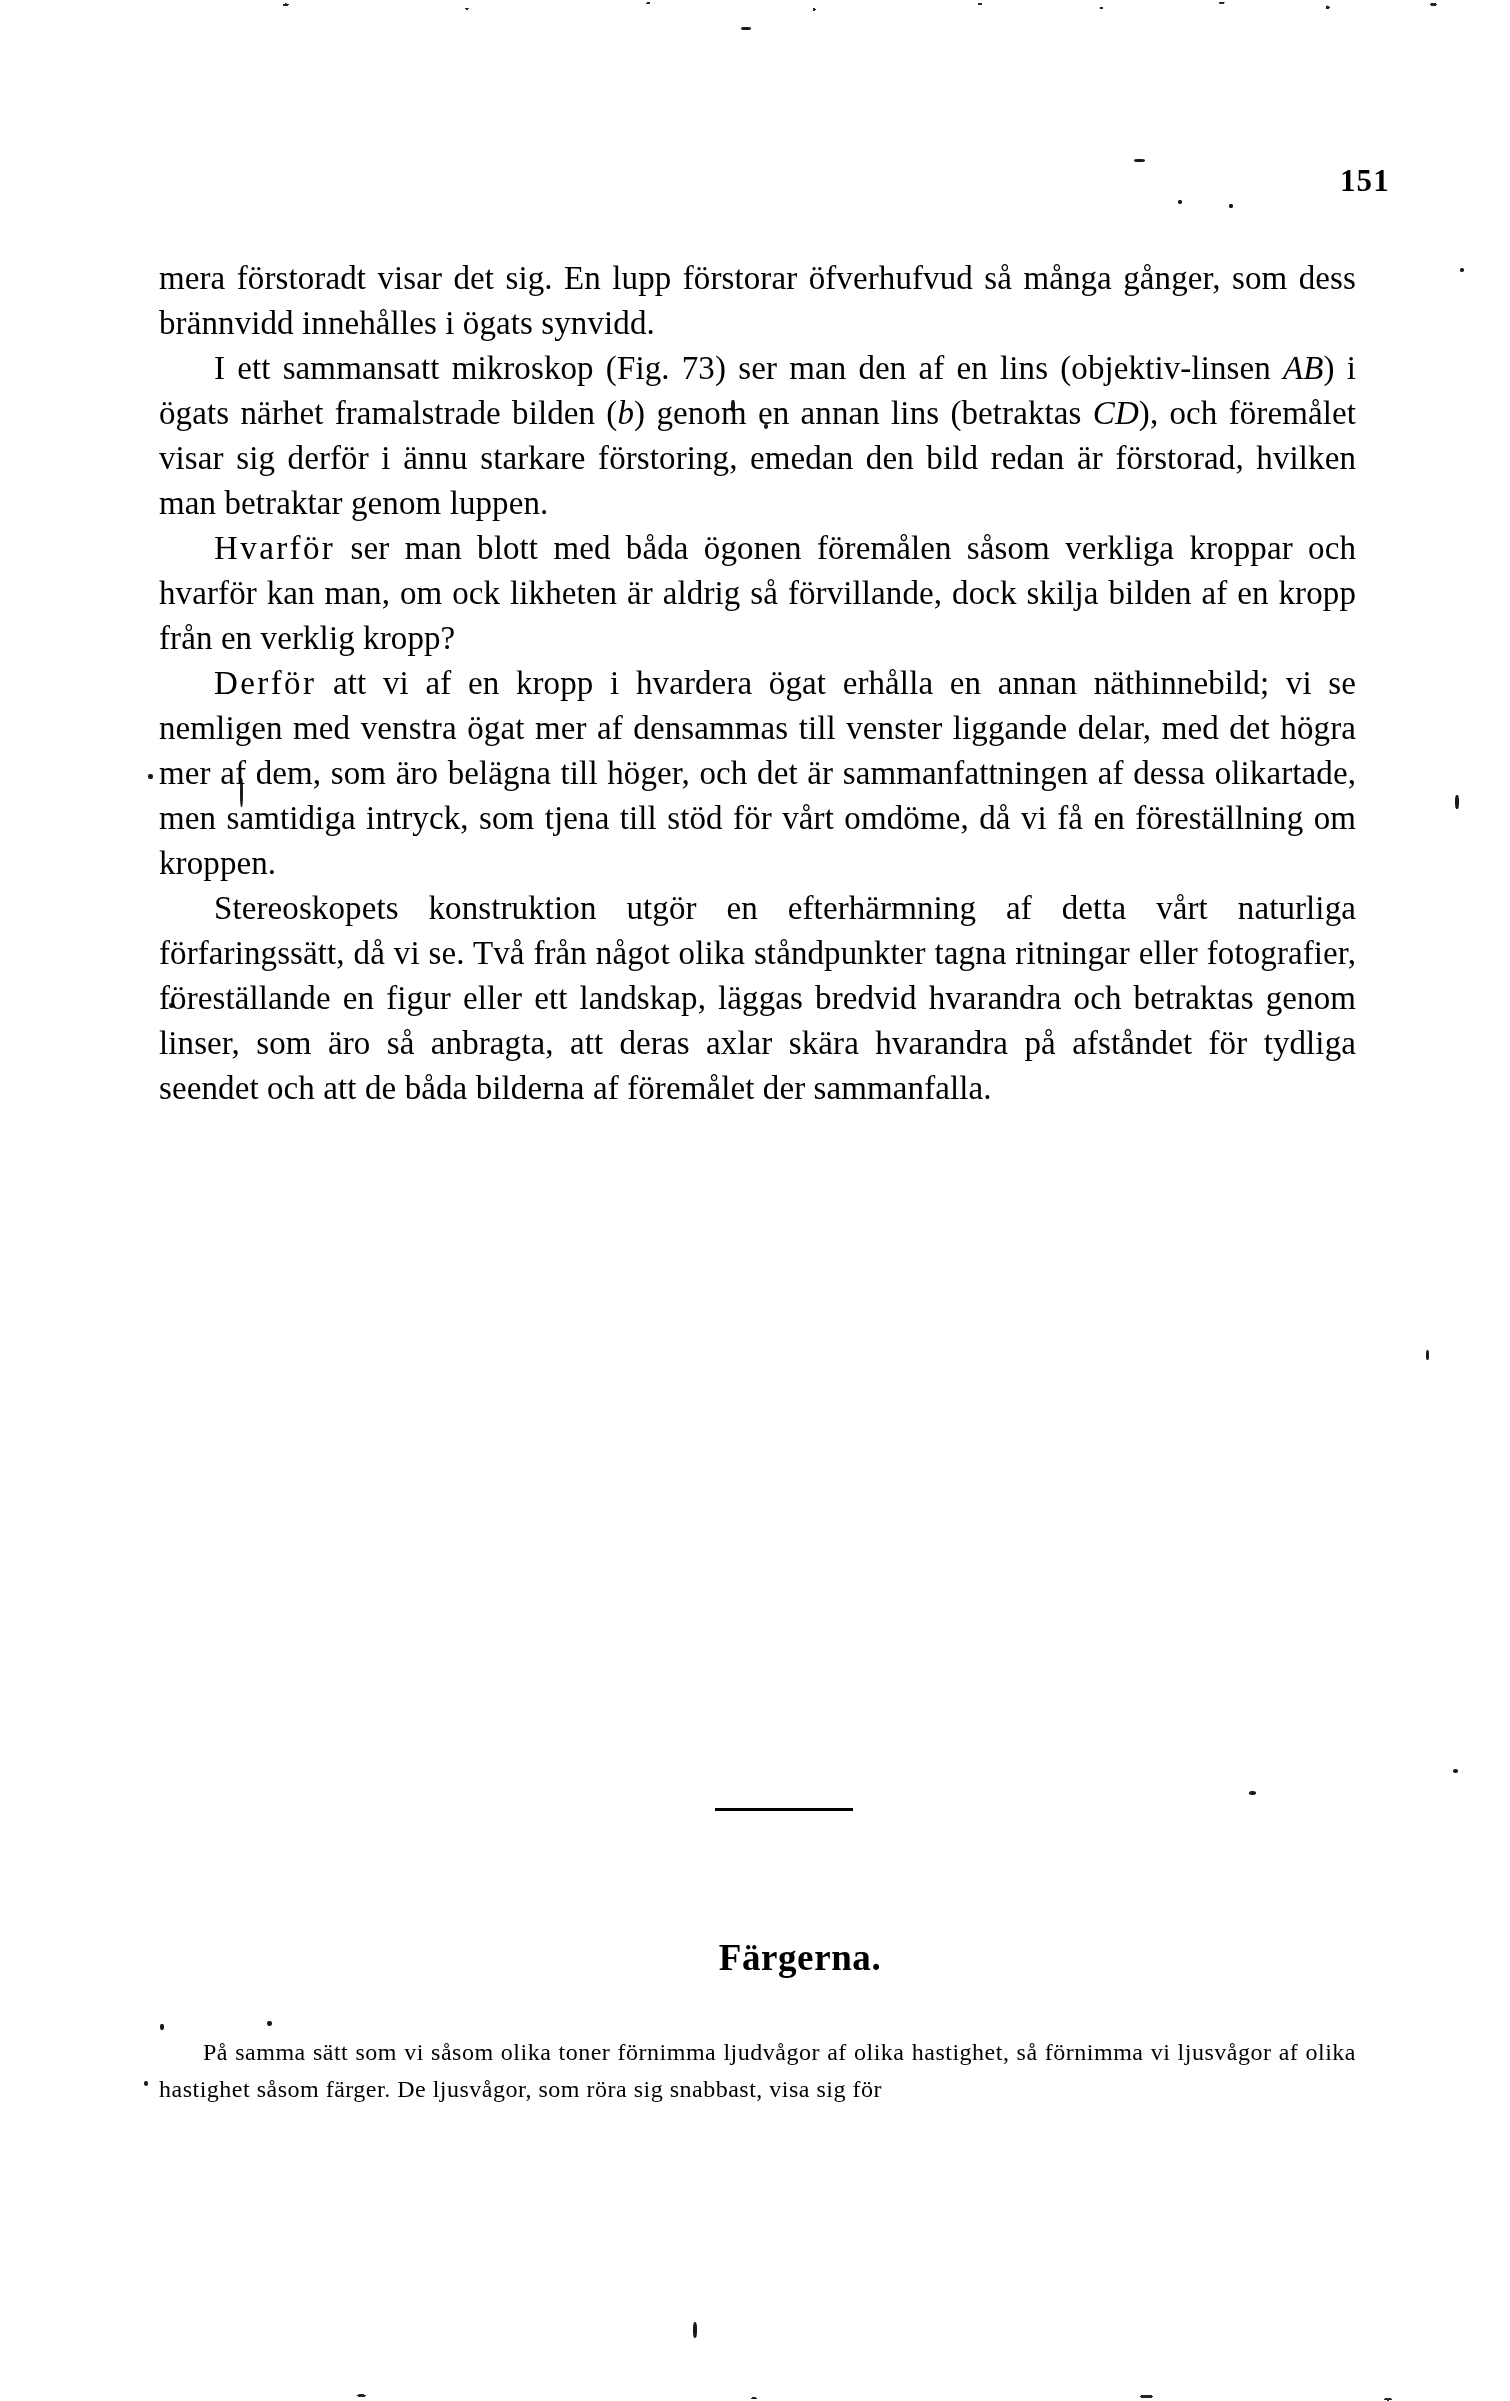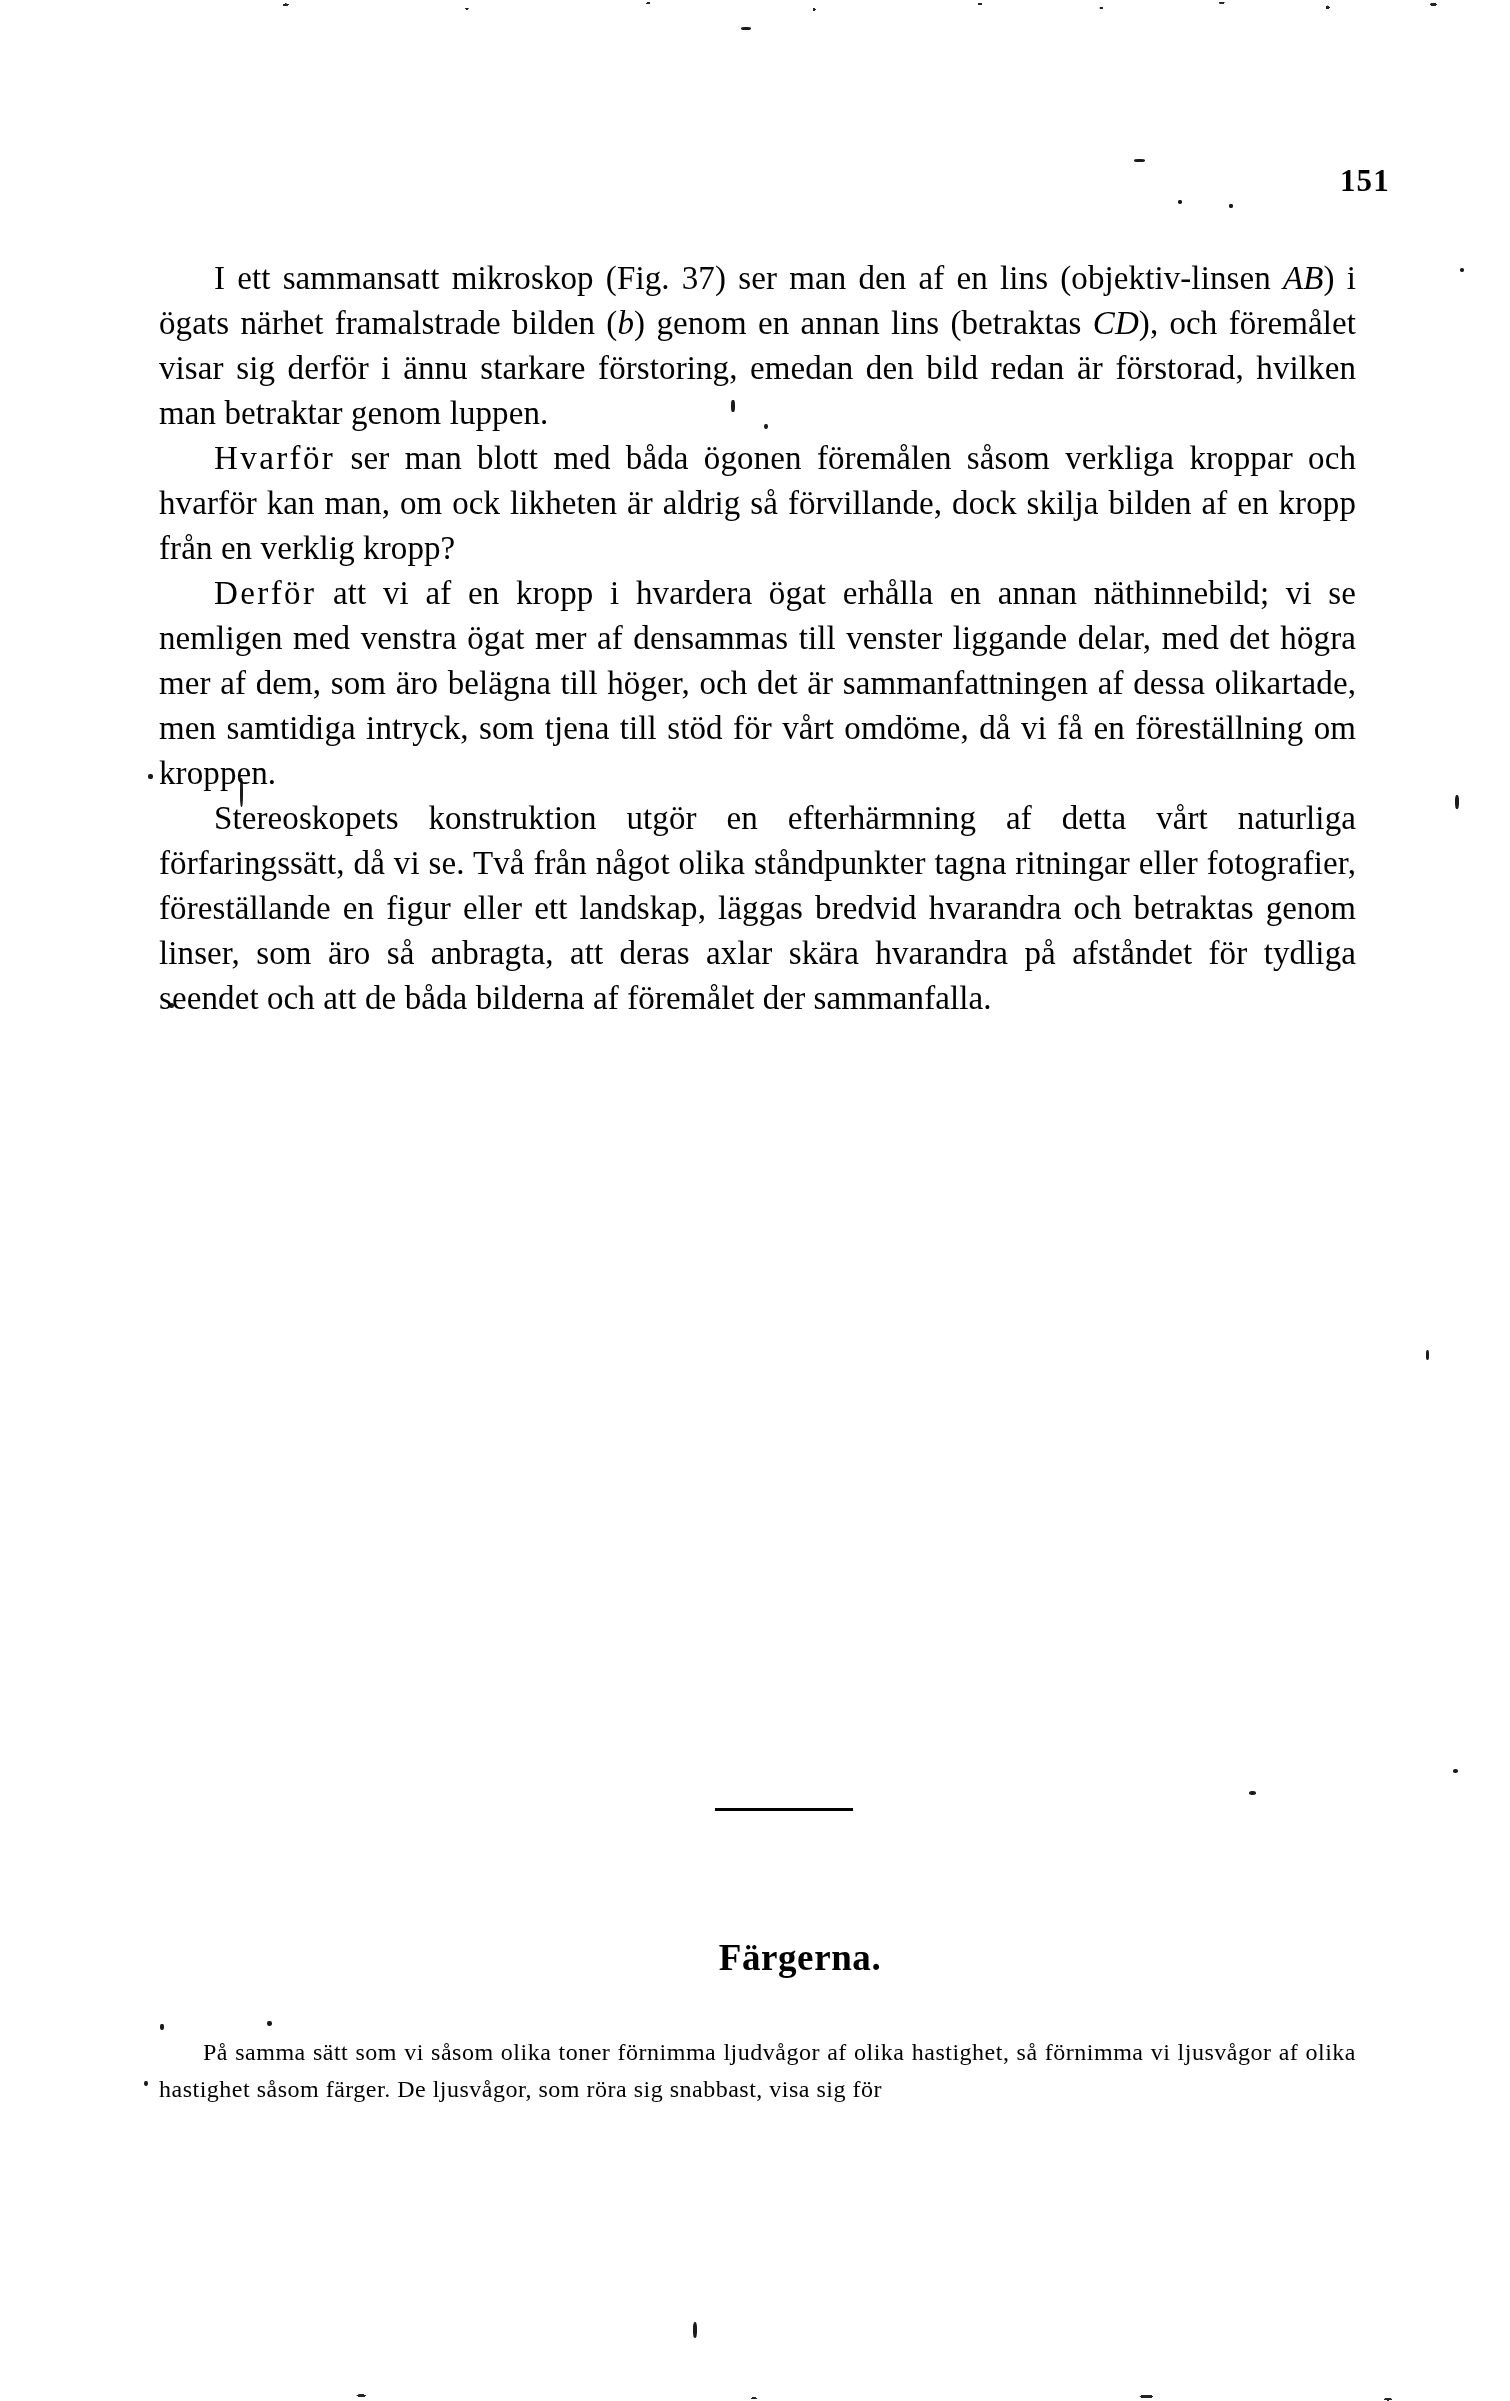--- a/index.html
+++ b/index.html
@@ -185,22 +185,23 @@
   <div class="speck" style="left:1220px; top:1791px; width:7.1px; height:4.2px;"></div>
   <div class="speck" style="left:131px; top:2024px; width:3.6px; height:6px;"></div>
   <div class="speck" style="left:238px; top:2021px; width:4.8px; height:5.4px;"></div>
   <div class="speck" style="left:115px; top:2081px; width:4.2px; height:5.4px;"></div>
   <div class="speck" style="left:664px; top:2322px; width:4.2px; height:15.5px;"></div>
 
   <div class="folio">151</div>
 
   <div class="textblock">
 
-
-    <p class="para indent"><span>I ett sammansatt mikroskop (Fig. 37) ser man den af en lins (objektiv-linsen </span><i>AB</i><span>) i ögats närhet framalstrade bilden (</span><i>b</i><span>) genom en annan lins (betraktas </span><i>CD</i><span>), och föremålet visar sig derför i ännu starkare förstoring, emedan den bild redan är förstorad, hvilken man betraktar genom luppen.</span></p>
+    <p class="para"><span>mera förstoradt visar det sig. En lupp förstorar öfverhufvud så många gånger, som dess brännvidd innehålles i ögats synvidd.</span></p>
+
+    <p class="para indent"><span>I ett sammansatt mikroskop (Fig. 73) ser man den af en lins (objektiv-linsen </span><i>AB</i><span>) i ögats närhet framalstrade bilden (</span><i>b</i><span>) genom en annan lins (betraktas </span><i>CD</i><span>), och föremålet visar sig derför i ännu starkare förstoring, emedan den bild redan är förstorad, hvilken man betraktar genom luppen.</span></p>
 
     <p class="para indent"><span class="lead">Hvarför</span><span> ser man blott med båda ögonen föremålen såsom verkliga kroppar och hvarför kan man, om ock likheten är aldrig så förvillande, dock skilja bilden af en kropp från en verklig kropp?</span></p>
 
     <p class="para indent"><span class="lead">Derför</span><span> att vi af en kropp i hvardera ögat erhålla en annan näthinnebild; vi se nemligen med venstra ögat mer af densammas till venster liggande delar, med det högra mer af dem, som äro belägna till höger, och det är sammanfattningen af dessa olikartade, men samtidiga intryck, som tjena till stöd för vårt omdöme, då vi få en föreställning om kroppen.</span></p>
 
     <p class="para indent"><span>Stereoskopets konstruktion utgör en efterhärmning af detta vårt naturliga förfaringssätt, då vi se. Två från något olika ståndpunkter tagna ritningar eller fotografier, föreställande en figur eller ett landskap, läggas bredvid hvarandra och betraktas genom linser, som äro så anbragta, att deras axlar skära hvarandra på afståndet för tydliga seendet och att de båda bilderna af föremålet der sammanfalla.</span></p>
 
   </div>
 
   <div class="rule-wrap">

